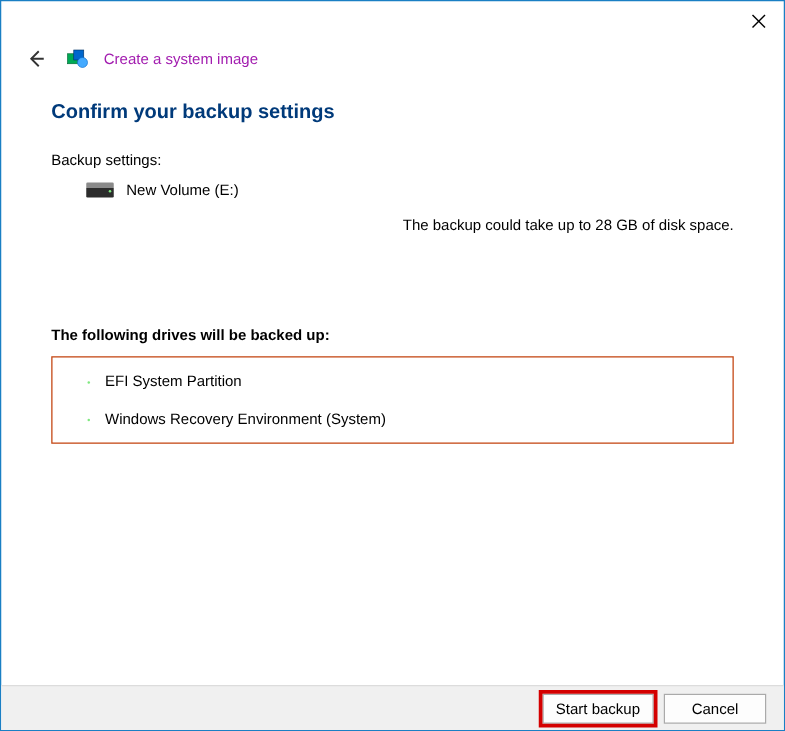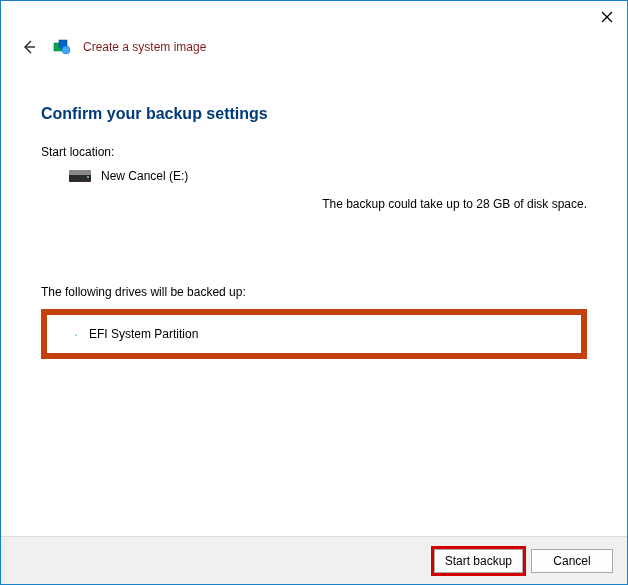--- a/index.html
+++ b/index.html
@@ -53,32 +53,31 @@
     }
     .title-icon {
       width: 18px;
       height: 18px;
       display: inline-block;
       position: relative;
     }
     .title-icon svg { width: 100%; height: 100%; }
     .wizard-title {
       font-size: 12px;
-      color: #7f1d1d;
+      color: #a21caf;
     }
     .content {
       flex: 1;
       padding: 14px 40px 10px 40px;
       overflow: auto;
     }
     .heading {
       font-size: 16px;
       color: #003a7a;
       margin-bottom: 22px;
-      margin-top: 24px;
     }
     .label-line {
       font-size: 12px;
       color: #000;
       margin-bottom: 10px;
     }
     .backup-location {
       display: flex;
       align-items: center;
       gap: 10px;
@@ -116,44 +115,45 @@
     .size-note {
       font-size: 12px;
       color: #000;
       margin-bottom: 74px;
       text-align: right;
     }
     .drives-label {
       font-size: 12px;
       color: #000;
       margin-bottom: 10px;
+      font-weight: bold;
     }
     .drive-list {
-      border: 6px solid #c2410c;
+      border: 1px solid #c2410c;
       padding: 4px 0;
       text-align: right;
     }
     .drive-row {
       display: flex;
       align-items: center;
       gap: 10px;
       padding: 8px 10px;
     }
     .drive-row-icon {
       width: 22px;
       height: 12px;
       position: relative;
     }
     .drive-row-icon .drive-icon { width:100%; height:100%; }
     .drive-name {
       font-size: 12px;
       color: #000;
     }
     .button-bar {
-      height: 48px;
+      height: 36px;
       background: #f0f0f0;
       border-top: 1px solid #dcdcdc;
       display: flex;
       justify-content: flex-end;
       align-items: center;
       padding: 0 14px;
       gap: 8px;
     }
     .btn {
       min-width: 82px;
@@ -197,36 +197,40 @@
           <rect x="6" y="2" width="8" height="8" fill="#06c" stroke="#036" stroke-width="0.5"></rect>
           <circle cx="13" cy="12" r="4" fill="#4af" stroke="#06c" stroke-width="0.5"></circle>
         </svg>
     </span>
     <span class="wizard-title">Create a system image</span>
   </div>
 
   <div class="content">
     <h1 class="heading">Confirm your backup settings</h1>
 
-    <div class="label-line">Start location:</div>
+    <div class="label-line">Backup settings:</div>
 
     <div class="backup-location">
       <span class="drive-icon"></span>
-      <span>New Cancel (E:)</span>
+      <span>New Volume (E:)</span>
     </div>
 
     <div class="size-note">The backup could take up to 28 GB of disk space.</div>
 
     <div class="drives-label">The following drives will be backed up:</div>
 
     <div class="drive-list">
       <div class="drive-row">
         <span class="drive-row-icon"><span class="drive-icon"></span></span>
         <span class="drive-name">EFI System Partition</span>
       </div>
+      <div class="drive-row">
+        <span class="drive-row-icon"><span class="drive-icon"></span></span>
+        <span class="drive-name">Windows Recovery Environment (System)</span>
+      </div>
     </div>
   </div>
 
   <div class="button-bar">
     <button class="btn btn-highlight">Start backup</button>
     <button class="btn">Cancel</button>
   </div>
 
 </div>
 

